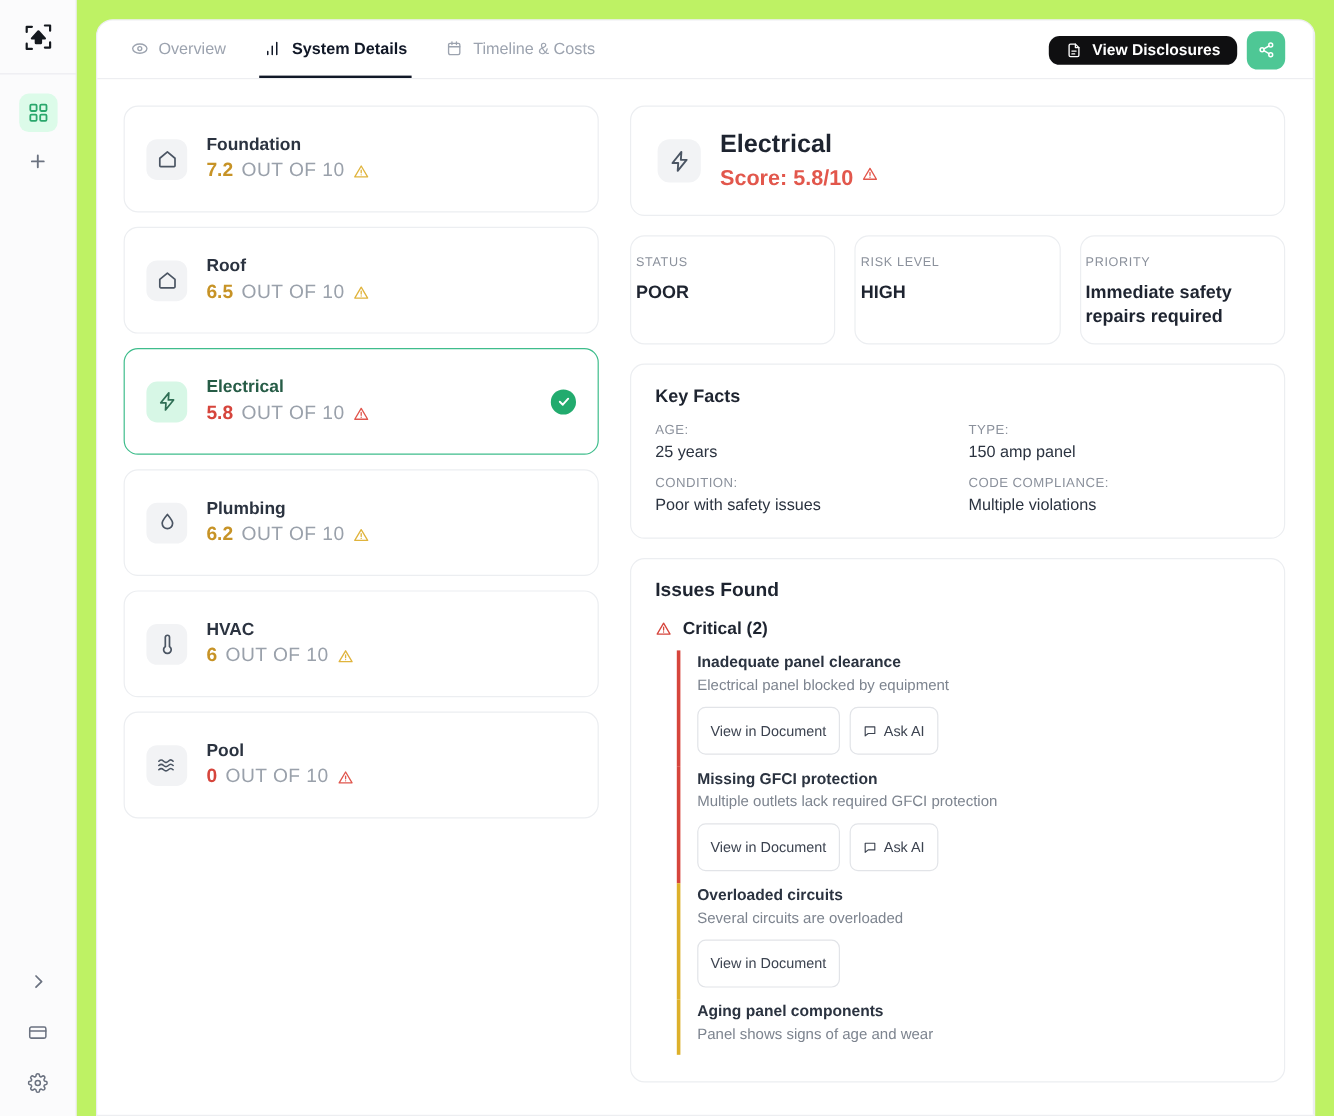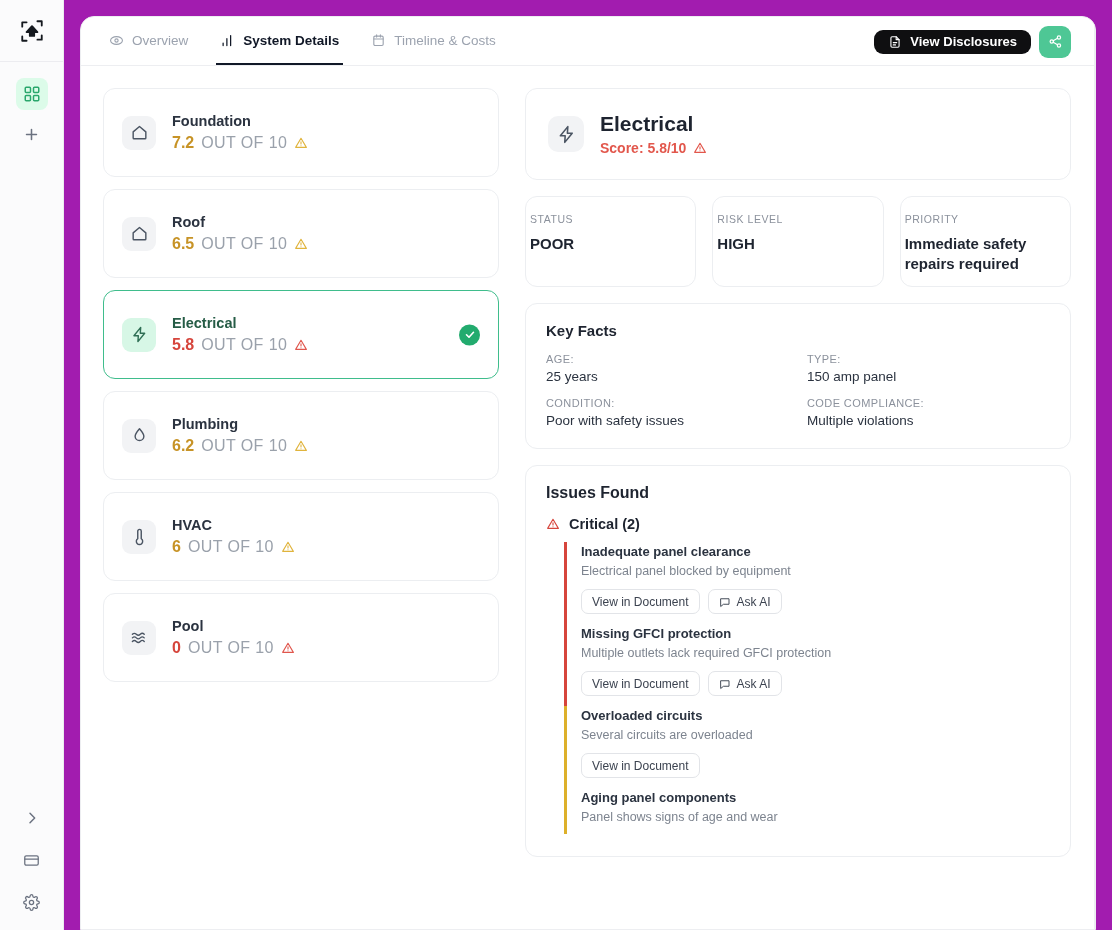--- a/index.html
+++ b/index.html
@@ -31,21 +31,21 @@
     display: flex; align-items: center; justify-content: center;
     color: #6b7280;
   }
   .rail-btn.active { background: #dcfbe9; color: #2aa76c; }
   .rail-spacer { flex: 1 1 auto; }
   .rail-bottom { padding-bottom: 12px; display: flex; flex-direction: column; align-items: center; gap: 10px; }
 
   
   .page {
     flex: 1 1 auto; height: 930px; position: relative;
-    background: #a21caf;
+    background: #bef264;
     padding: 16px 16px 0 16px;
     overflow: hidden;
   }
   .surface {
     background: #ffffff;
     border: 1px solid #edeef1;
     border-radius: 14px 14px 0 0;
     height: 914px;
     overflow: hidden;
     position: relative;
@@ -134,21 +134,21 @@
   .card {
     background: #ffffff; border: 1px solid #eceef1; border-radius: 12px;
   }
   .detail-head { display: flex; align-items: center; gap: 16px; padding: 20px 22px; height: 92px; }
   .detail-ico {
     width: 36px; height: 36px; border-radius: 10px;
     background: #f2f3f5; color: #4b5563;
     display: flex; align-items: center; justify-content: center; flex: 0 0 36px;
   }
   .detail-title { font-size: 21px; font-weight: 700; color: #1e2430; line-height: 1.15; }
-  .detail-score { font-size: 14px; font-weight: 700; color: #e2574c; display: flex; align-items: center; gap: 7px; margin-top: 4px; }
+  .detail-score { font-size: 18px; font-weight: 700; color: #e2574c; display: flex; align-items: flex-start; gap: 7px; margin-top: 4px; }
 
   .stat-row { display: flex; gap: 16px; }
   .stat {
     flex: 1 1 0; min-width: 0;
     border: 1px solid #eceef1; border-radius: 12px; background: #fff;
     padding: 16px 4px; height: 91px;
   }
   .stat-label { font-size: 10.5px; letter-spacing: .55px; color: #8b919c; text-transform: uppercase; }
   .stat-value { font-size: 15px; font-weight: 700; color: #1e2430; margin-top: 9px; line-height: 1.35; }
 
@@ -166,21 +166,21 @@
     border-left: 3px solid #d6453c;
     padding: 2px 0 10px 14px;
     margin-left: 18px;
   }
   .issue.moderate { border-left-color: #ddb02a; }
   .issue-name { font-size: 13px; font-weight: 700; color: #2b3340; }
   .issue-desc { font-size: 12.5px; color: #7d848f; margin-top: 5px; }
   .issue-acts { display: flex; gap: 8px; margin-top: 11px; }
   .mini-btn {
     border: 1px solid #e2e4e8; background: #fff; border-radius: 7px;
-    height: 25px; padding: 0 10px;
+    height: 40px; padding: 0 10px;
     display: inline-flex; align-items: center; gap: 6px;
     font-size: 12px; color: #3c4350; cursor: pointer;
     font-family: "Liberation Sans", sans-serif; white-space: nowrap;
   }
   .scroll-edge {
     position: absolute; right: 0; top: 0; width: 1px; height: 100%;
     background: #eceef1;
   }
 </style>
 </head>

